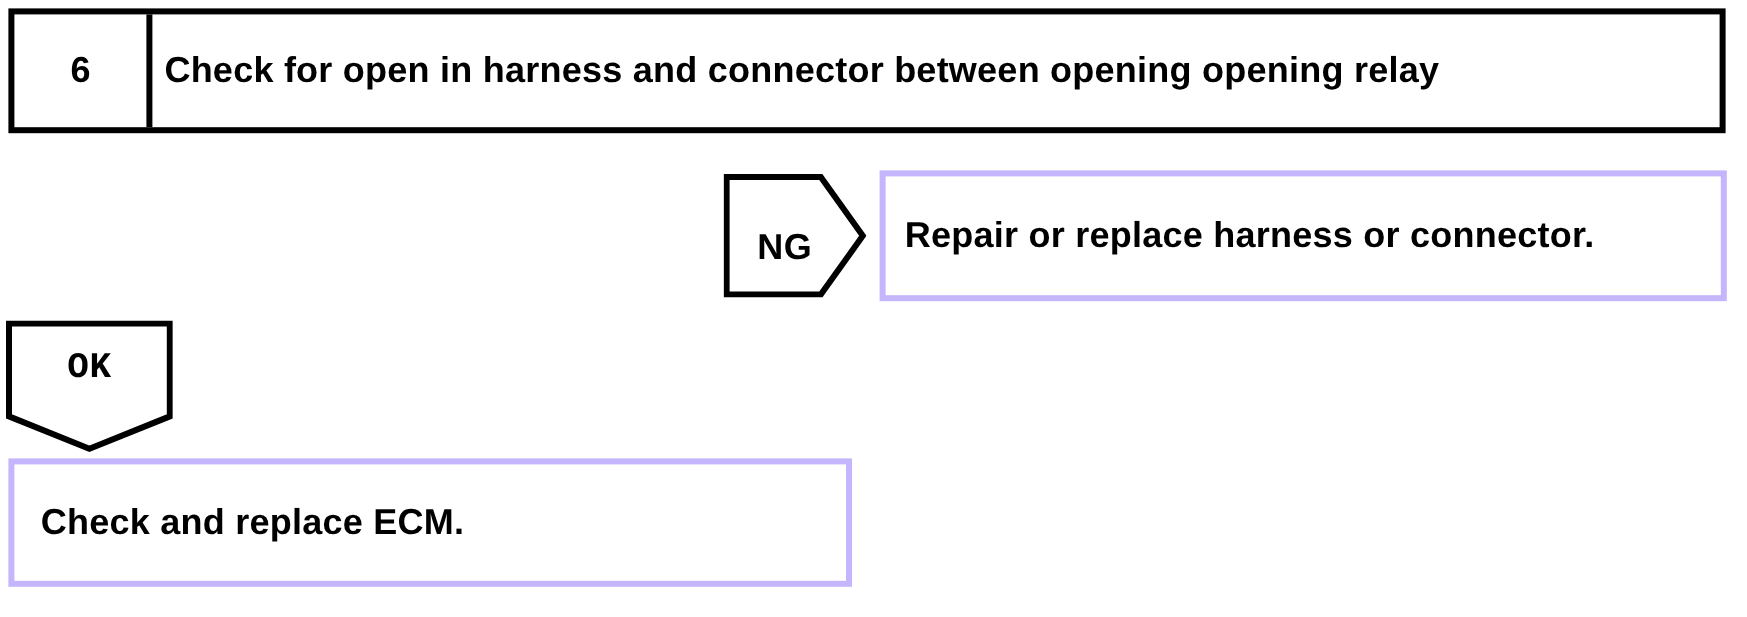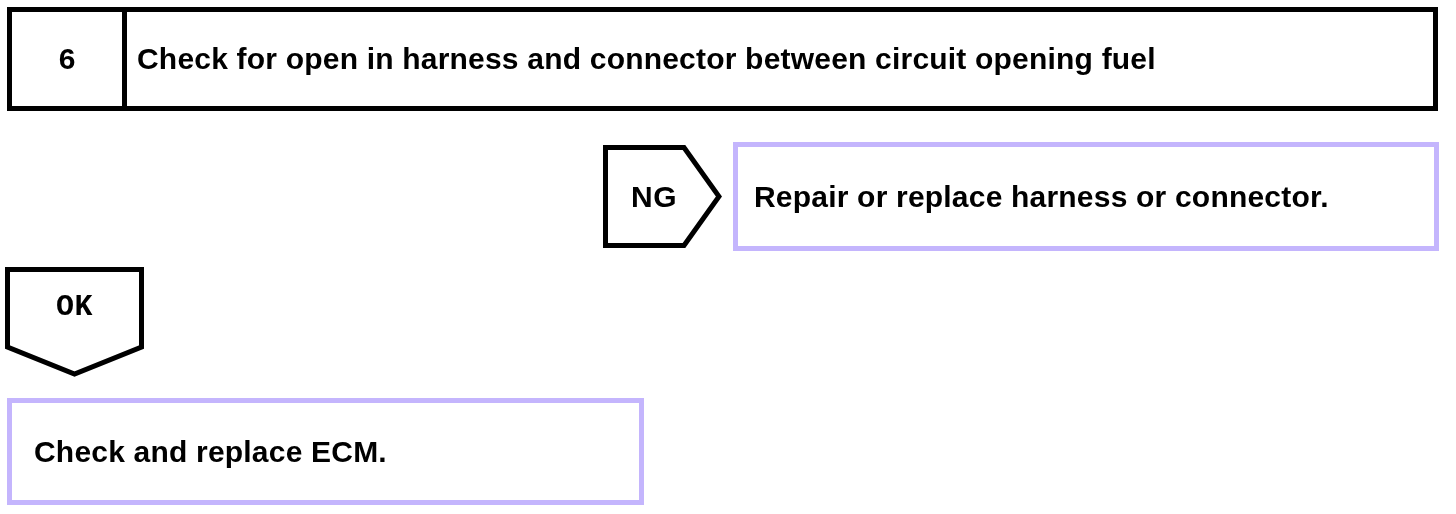--- a/index.html
+++ b/index.html
@@ -68,21 +68,21 @@
     letter-spacing: 0.5px;
   }
   .ng-connector {
     left: 603px;
     top: 145px;
     width: 119px;
     height: 103px;
   }
   .ng-connector .connector-label {
     left: 0;
-    top: 0;
+    top: 10px;
     width: 102px;
     height: 103px;
   }
   .ok-connector {
     left: 5px;
     top: 267px;
     width: 139px;
     height: 110px;
   }
   .ok-connector .connector-label {
@@ -106,35 +106,35 @@
   }
   .repair-box {
     left: 733px;
     top: 142px;
     width: 706px;
     height: 109px;
     padding-left: 16px;
   }
   .ecm-box {
     left: 7px;
-    top: 398px;
-    width: 637px;
+    top: 382px;
+    width: 703px;
     height: 107px;
     padding-left: 22px;
   }
 </style>
 </head>
 <body>
 
 <div class="canvas">
 
   <div class="step-box">
     <div class="step-num-cell">6</div>
     <div class="step-text-cell">
-      <div>Check for open in harness and connector between circuit opening fuel</div>
+      <div>Check for open in harness and connector between opening opening relay</div>
     </div>
   </div>
 
   <div class="connector ng-connector">
     <svg width="119" height="103" viewBox="0 0 119 103">
       <polygon points="2.5,2.5 81,2.5 116,51.5 81,100.5 2.5,100.5" fill="#ffffff" stroke="#000000" stroke-width="5" stroke-linejoin="miter"></polygon>
     </svg>
     <span class="connector-label">NG</span>
   </div>
 

